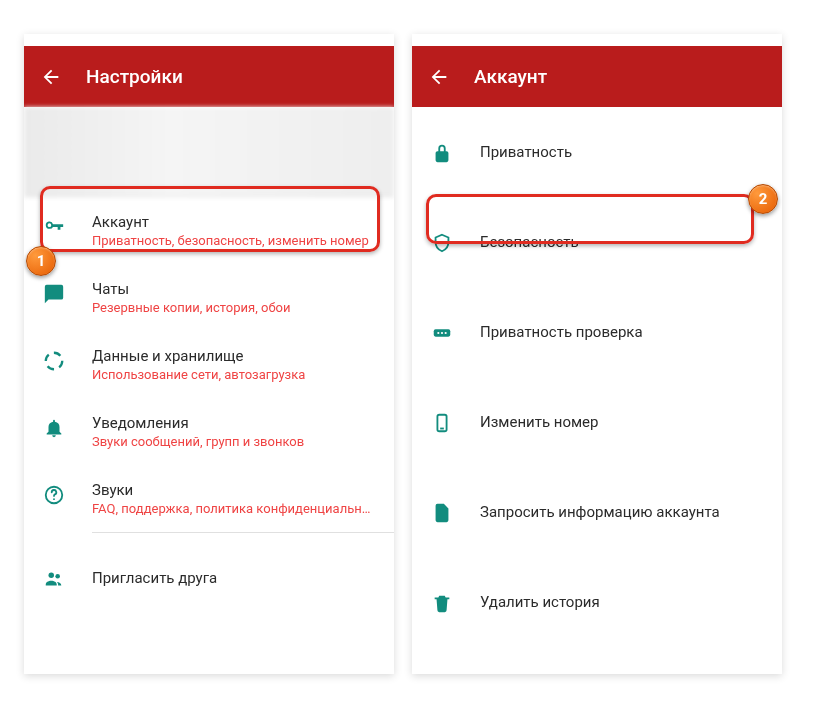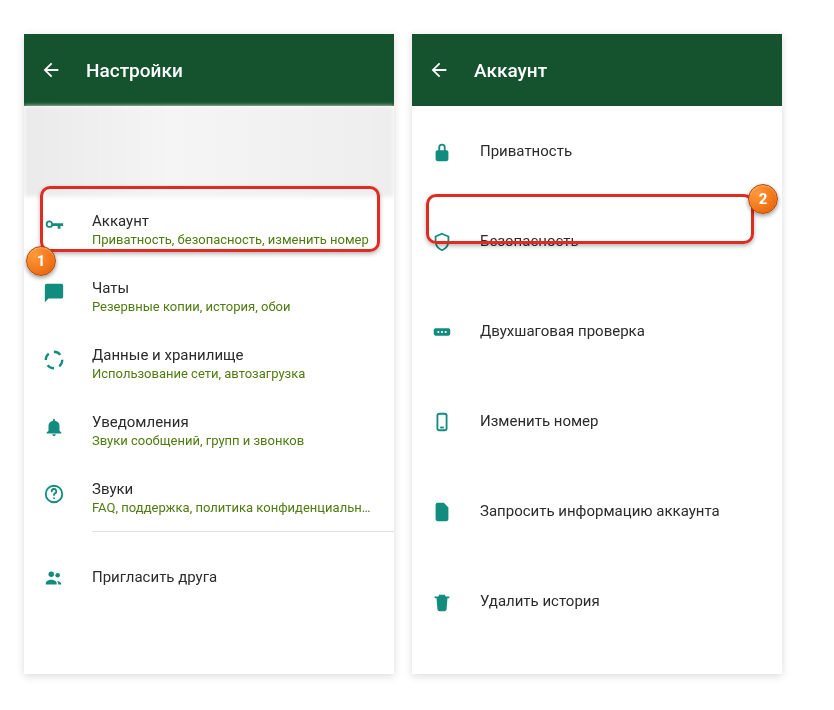--- a/index.html
+++ b/index.html
@@ -12,27 +12,28 @@
 }
 .screen {
   width: 370px;
   height: 640px;
   background: #fff;
   box-shadow: 0 2px 8px rgba(0,0,0,0.15);
   position: relative;
   overflow: hidden;
 }
 .header {
-  background: #14532d;
+  background: #b91c1c;
   color: #fff;
-  height: 72px;
+  height: 61px;
   display: flex;
   align-items: center;
   padding: 0 16px;
   gap: 24px;
+  margin-top: 12px;
 }
 .header .back-arrow svg { display: block; }
 .header .title {
   font-size: 19px;
   font-weight: 500;
 }
 .content { padding: 0; }
 .profile-blur {
   height: 90px;
   background: linear-gradient(90deg, #eaeaea 0%, #f5f5f5 40%, #eee 100%);
@@ -58,21 +59,21 @@
 }
 .list-item .icon svg { width: 22px; height: 22px; }
 .list-item .texts { flex: 1; min-width: 0; }
 .list-item .label {
   font-size: 15px;
   color: #2b2b2b;
   font-weight: 400;
 }
 .list-item .sublabel {
   font-size: 13px;
-  color: #4d7c0f;
+  color: #ef4444;
   margin-top: 2px;
   white-space: nowrap;
   overflow: hidden;
   text-overflow: ellipsis;
 }
 .divider {
   height: 1px;
   background: #e0e0e0;
   margin-left: 68px;
 }
@@ -234,21 +235,21 @@
     <div class="list-item single-line">
       <span class="icon">
         <svg viewBox="0 0 24 24" fill="currentColor">
             <rect x="3" y="8" width="18" height="8" rx="2"></rect>
             <circle cx="8" cy="12" r="1.2" fill="#fff"></circle>
             <circle cx="12" cy="12" r="1.2" fill="#fff"></circle>
             <circle cx="16" cy="12" r="1.2" fill="#fff"></circle>
           </svg>
       </span>
       <div class="texts">
-          <div class="label">Двухшаговая проверка</div>
+          <div class="label">Приватность проверка</div>
         </div>
     </div>
 
     <div class="list-item single-line">
       <span class="icon">
         <svg viewBox="0 0 24 24" fill="none" stroke="currentColor" stroke-width="2">
             <rect x="7" y="3" width="10" height="18" rx="2"></rect>
             <line x1="10" y1="18" x2="14" y2="18"></line>
           </svg>
       </span>

